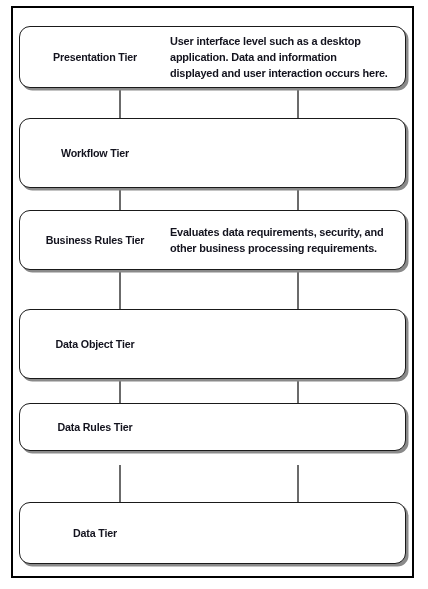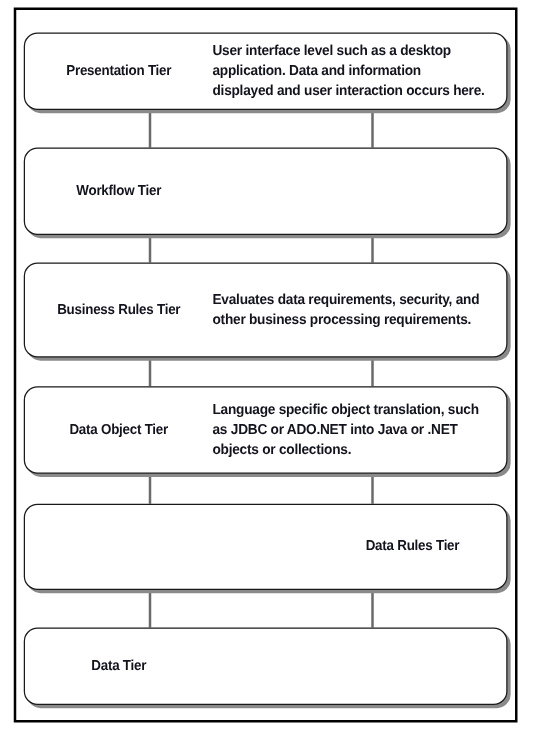--- a/index.html
+++ b/index.html
@@ -121,36 +121,31 @@
         <div class="tier-label">Presentation Tier</div>
         <div class="tier-desc">
           <span class="desc-line">User interface level such as a desktop</span>
           <span class="desc-line">application. Data and information</span>
           <span class="desc-line">displayed and user interaction occurs here.</span>
         </div>
       </div>
       <div class="tier-box" style="top: 118px; height: 70px;">
         <div class="tier-label">Workflow Tier</div>
       </div>
-      <div class="tier-box" style="top: 210px; height: 76px;">
+      <div class="tier-box" style="top: 210px; height: 60px;">
         <div class="tier-label">Business Rules Tier</div>
         <div class="tier-desc">
           <span class="desc-line">Evaluates data requirements, security, and</span>
           <span class="desc-line">other business processing requirements.</span>
         </div>
       </div>
       <div class="tier-box" style="top: 309px; height: 70px;">
         <div class="tier-label">Data Object Tier</div>
-        <div class="tier-desc">
-          <span class="desc-line">Language specific object translation, such</span>
-          <span class="desc-line">as JDBC or ADO.NET into Java or .NET</span>
-          <span class="desc-line">objects or collections.</span>
-        </div>
       </div>
-      <div class="tier-box" style="top: 403px; height: 69px; justify-content: flex-end;">
+      <div class="tier-box" style="top: 403px; height: 48px;">
         <div class="tier-label">Data Rules Tier</div>
       </div>
       <div class="tier-box" style="top: 502px; height: 62px;">
         <div class="tier-label">Data Tier</div>
       </div>
     </div>
 
 </div>
 
 </body></html>

